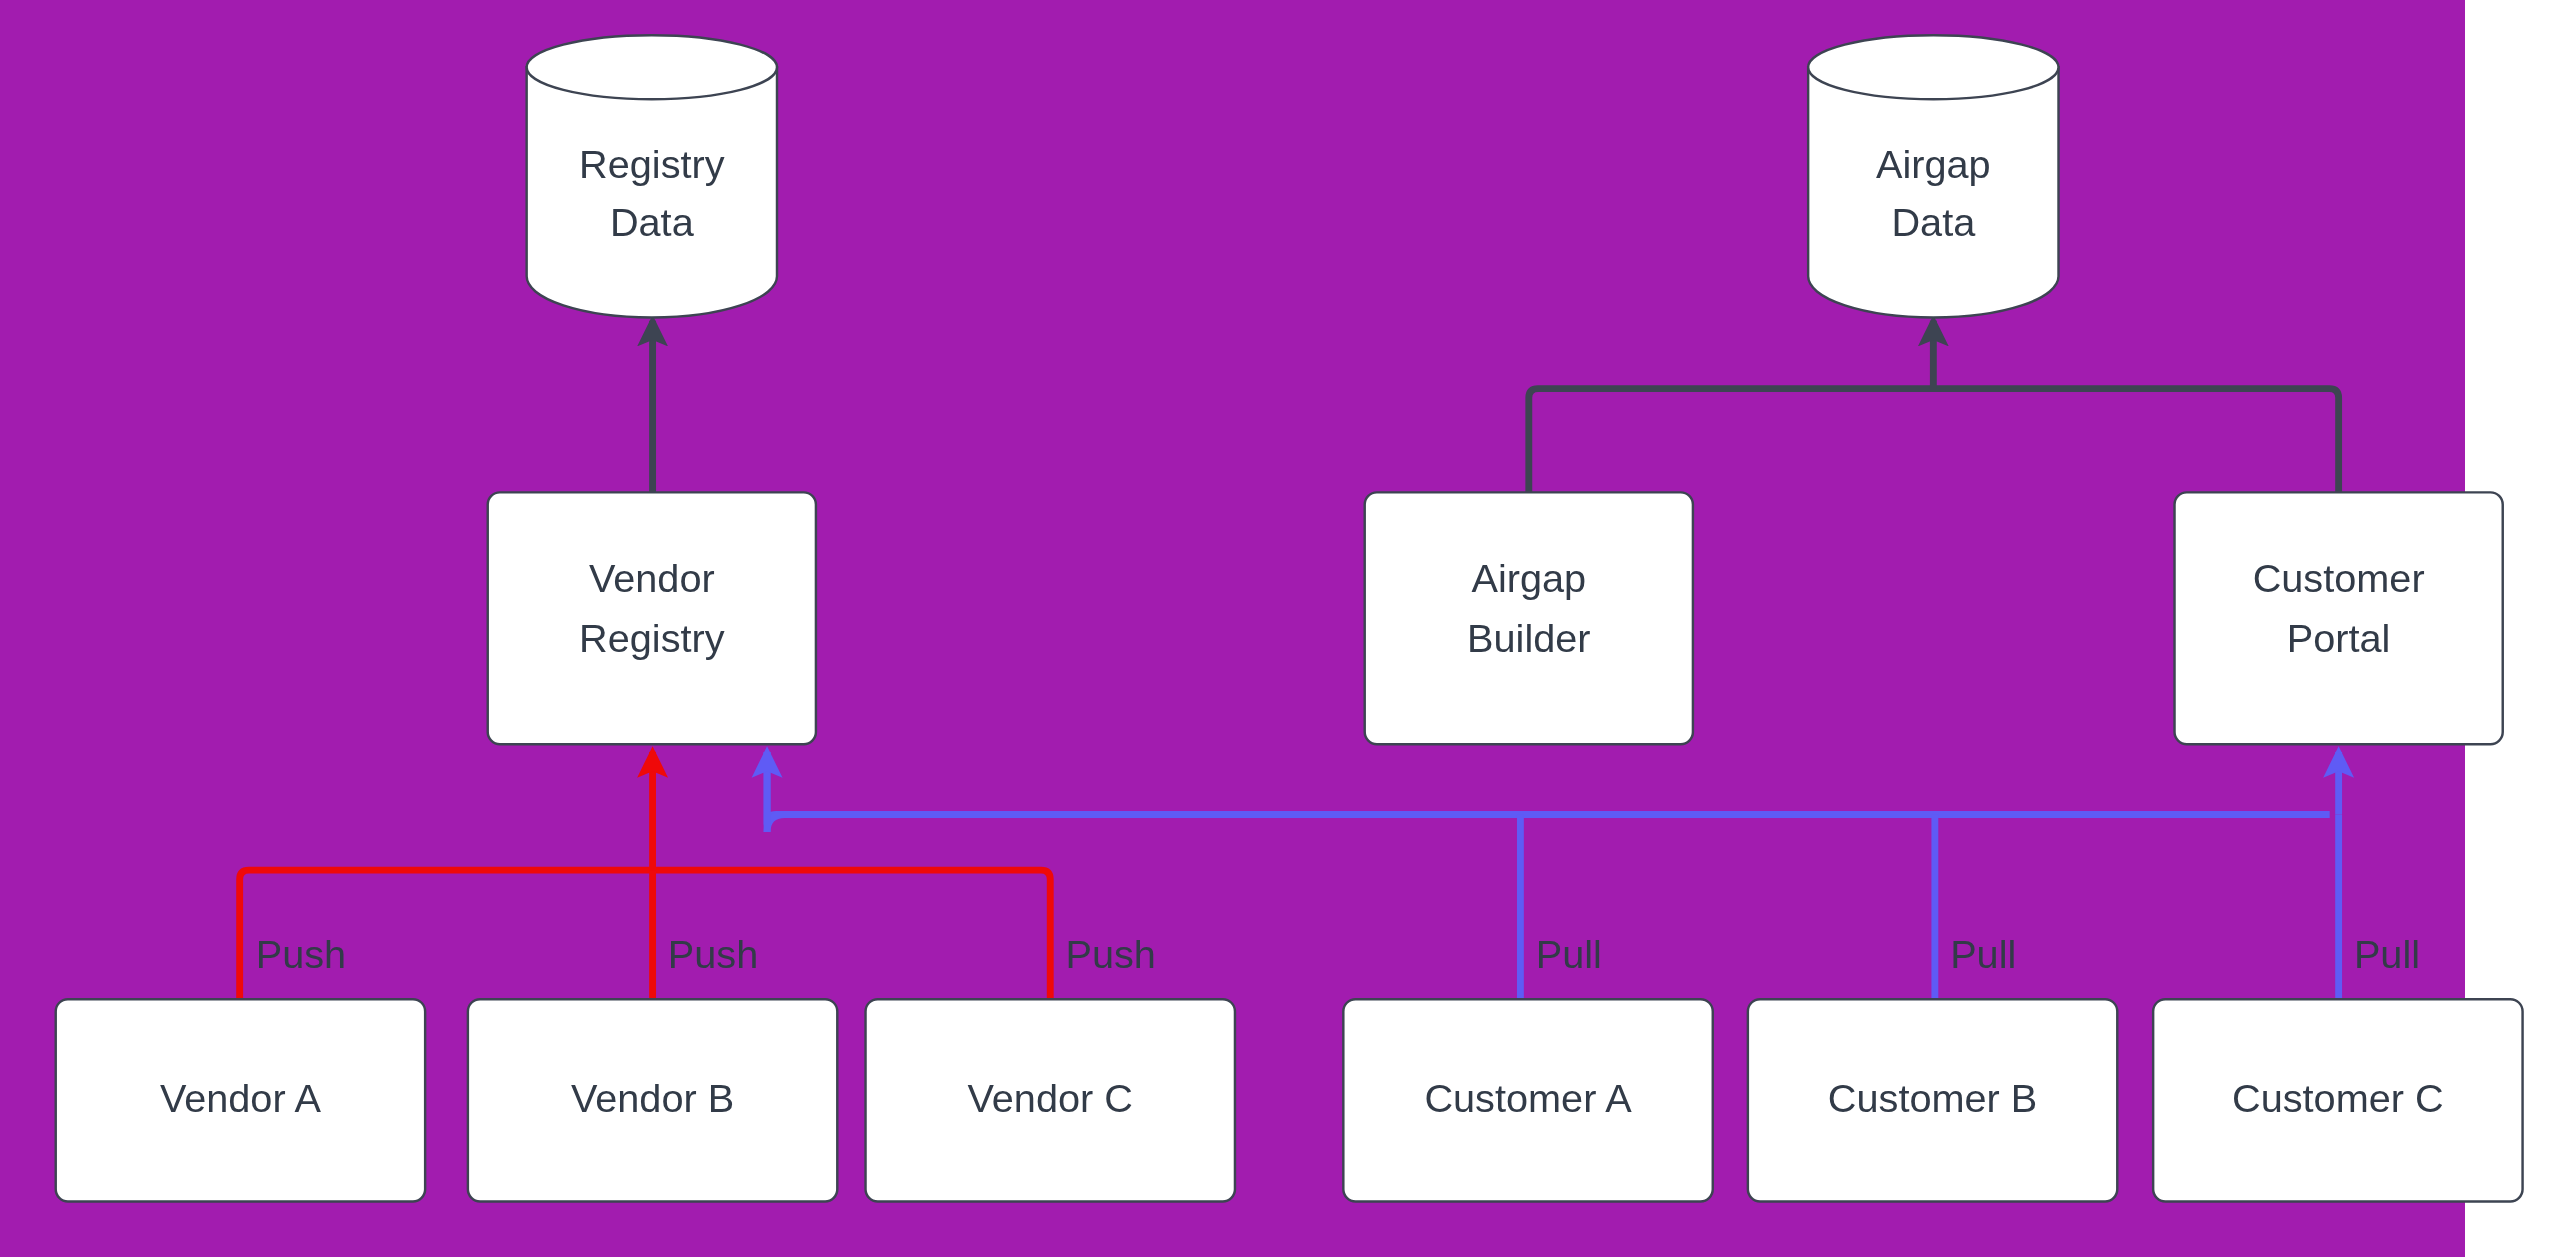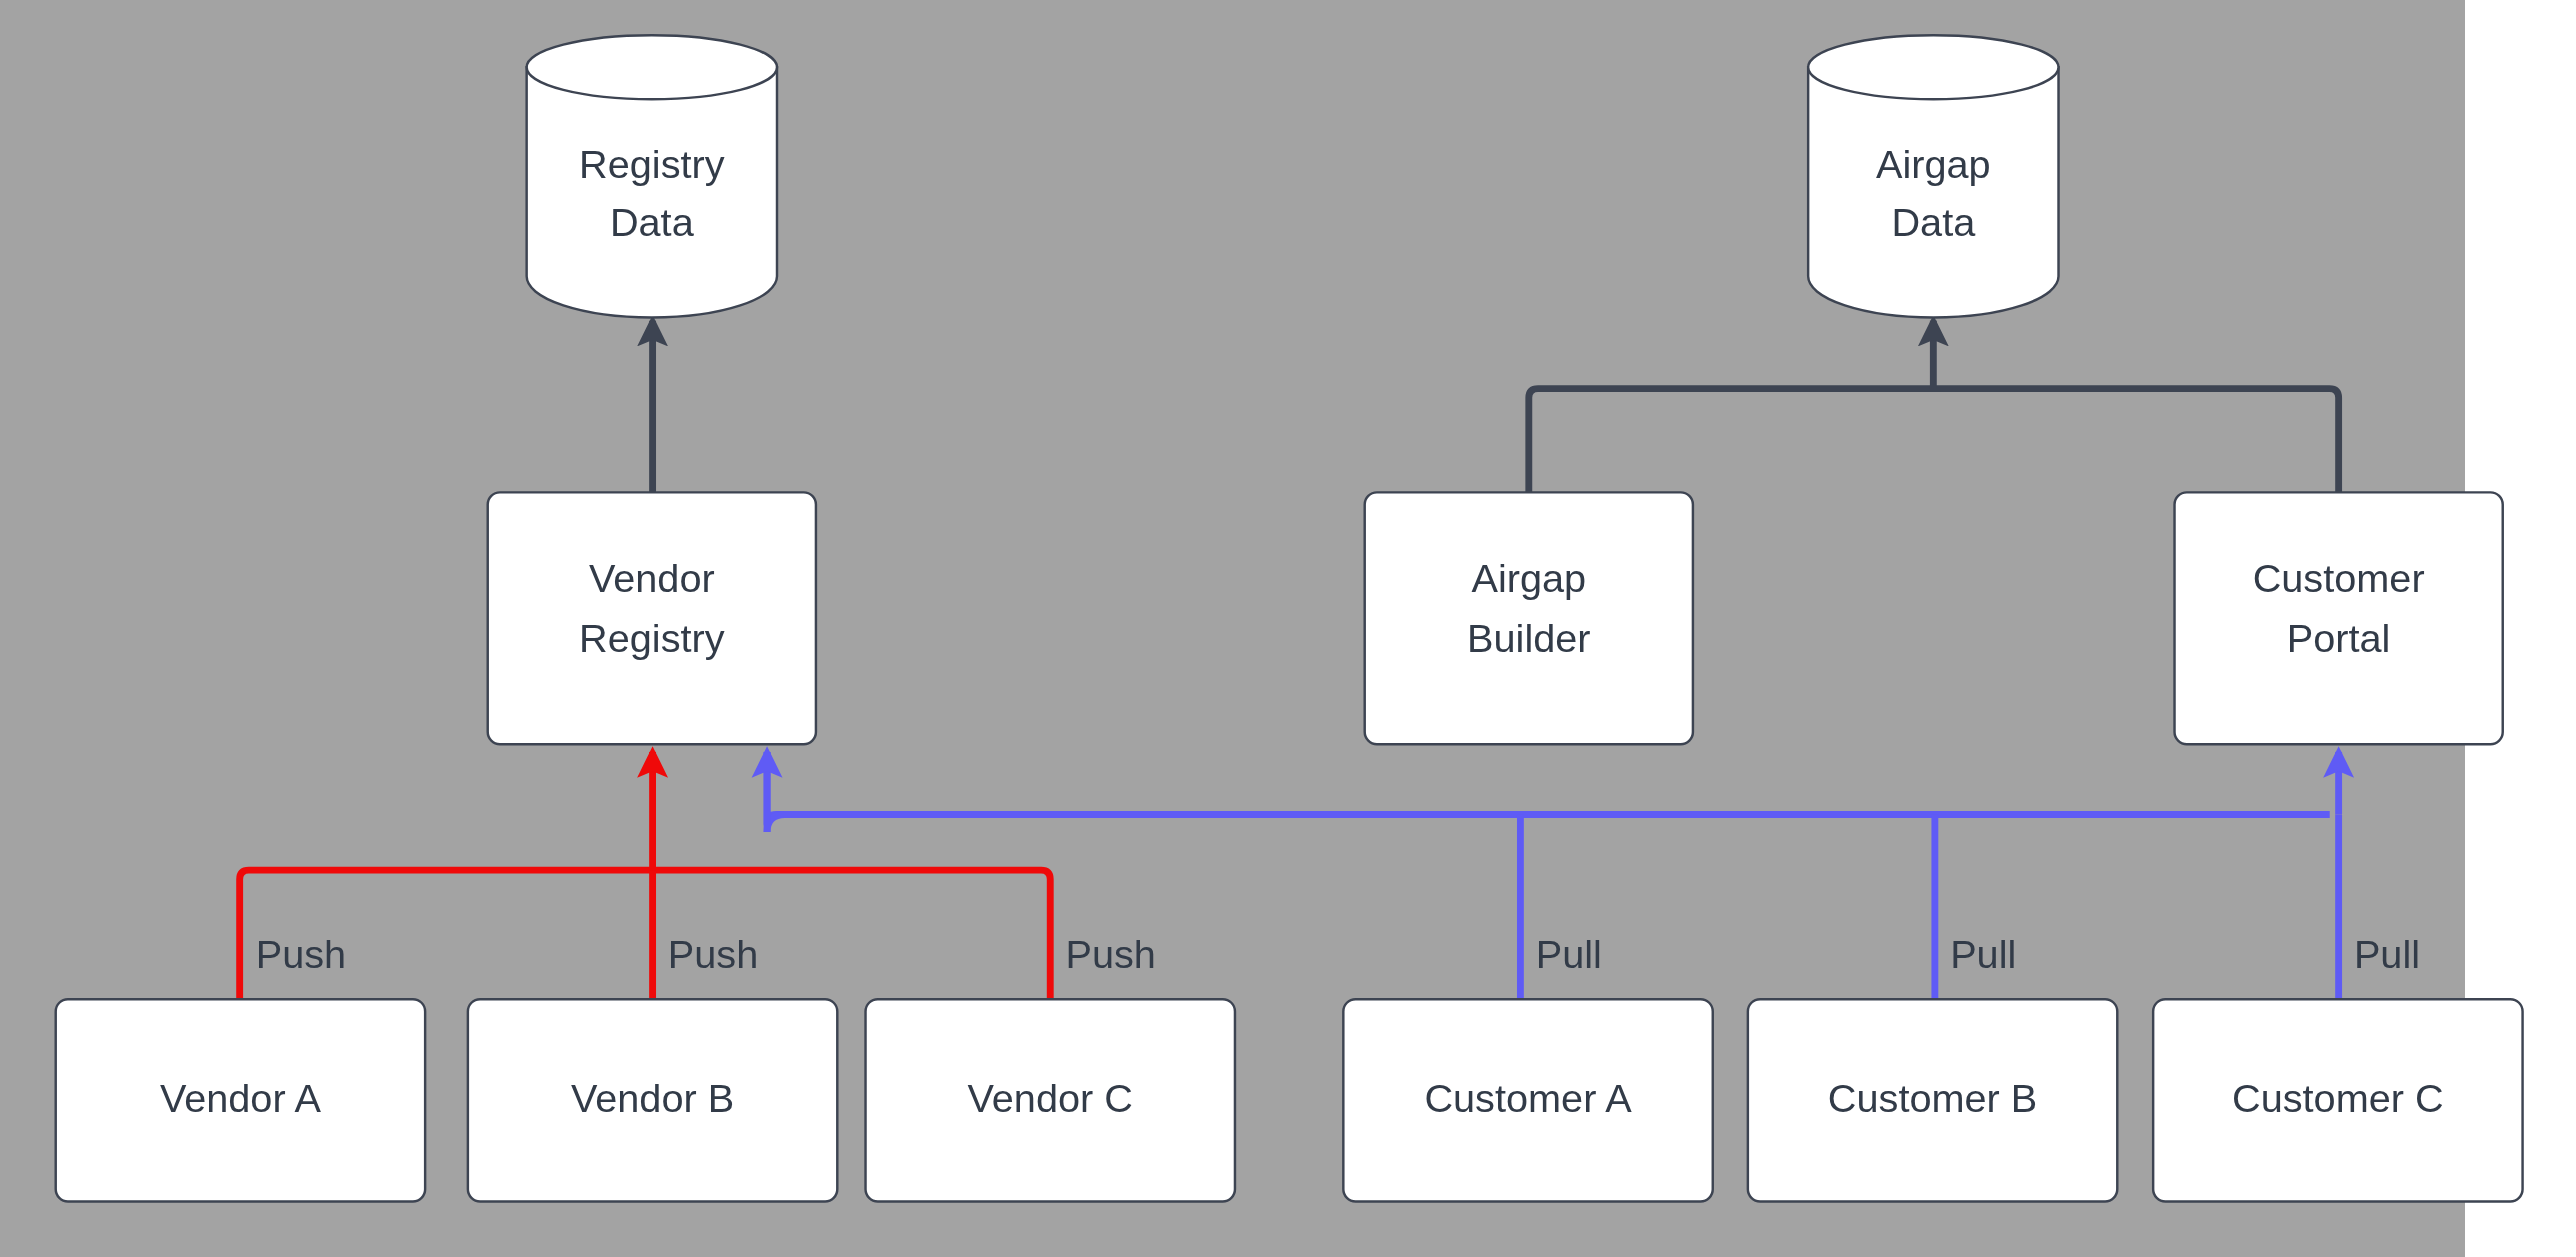--- a/index.html
+++ b/index.html
@@ -10,21 +10,21 @@
   body {
     font-family: "Liberation Sans", sans-serif;
     width: 2576px;
     height: 1258px;
     overflow: hidden;
   }
   #diagram-root {
     position: relative;
     width: 2465px;
     height: 1258px;
-    background: #a3a3a3;
+    background: #a21caf;
   }
   svg.canvas {
     position: absolute;
     top: 0;
     left: 0;
     width: 2576px;
     height: 1258px;
     display: block;
   }
   .node-shape {

